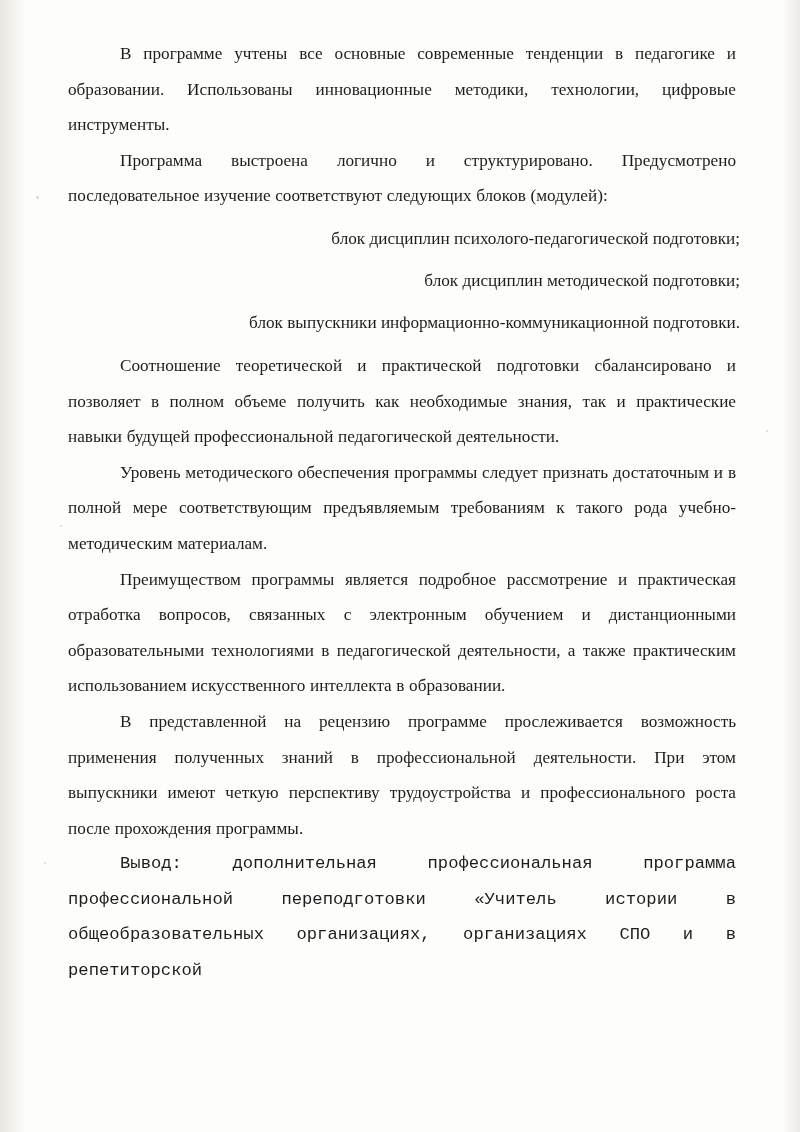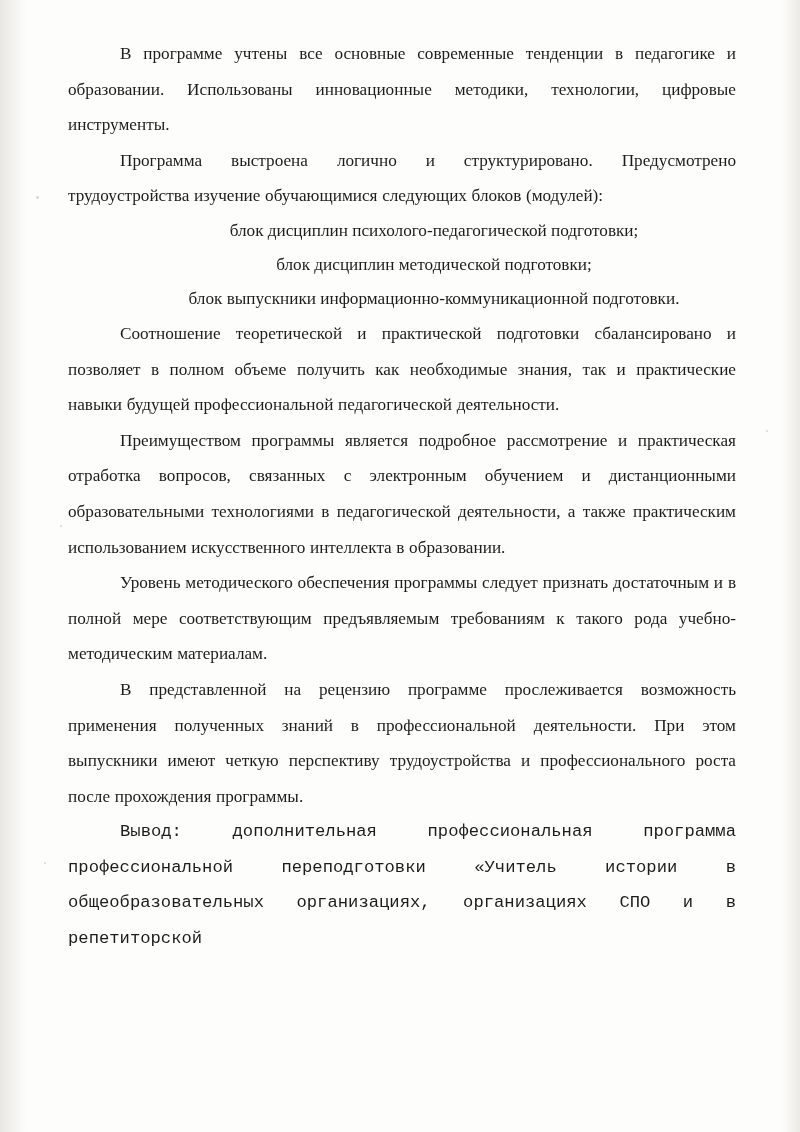--- a/index.html
+++ b/index.html
@@ -47,24 +47,24 @@
     margin: 0 12px 0.0em 0;
     font-size: 17.2px;
     line-height: 35.6px;
     text-align: justify;
     text-indent: 52px;
     text-justify: inter-word;
     hyphens: none;
     word-spacing: 0.02em;
   }
   p.list-line {
-    margin: 0;
+    margin: 8px;
     font-size: 17.2px;
     line-height: 34px;
-    text-align: center;
+    text-align: right;
     text-indent: 0;
     padding-left: 52px;
   }
   .para:last-child {
     margin-bottom: 0;
     font-family: Liberation Mono, monospace;
   }
   
   .speck {
     position: absolute;
@@ -80,34 +80,34 @@
 
   <div class="speck" style="left:36px; top:196px; width:3px; height:3px;"></div>
   <div class="speck" style="left:60px; top:525px; width:2px; height:2px;"></div>
   <div class="speck" style="left:44px; top:862px; width:2px; height:2px;"></div>
   <div class="speck" style="left:766px; top:430px; width:2px; height:2px;"></div>
 
   <div class="content">
 
     <p class="para">В программе учтены все основные современные тенденции в педагогике и образовании. Использованы инновационные методики, технологии, цифровые инструменты.</p>
 
-    <p class="para">Программа выстроена логично и структурировано. Предусмотрено трудоустройства изучение обучающимися следующих блоков (модулей):</p>
+    <p class="para">Программа выстроена логично и структурировано. Предусмотрено последовательное изучение соответствуют следующих блоков (модулей):</p>
 
     <p class="list-line">блок дисциплин психолого-педагогической подготовки;</p>
 
 
     <p class="list-line">блок дисциплин методической подготовки;</p>
 
     <p class="list-line">блок выпускники информационно-коммуникационной подготовки.</p>
 
     <p class="para">Соотношение теоретической и практической подготовки сбалансировано и позволяет в полном объеме получить как необходимые знания, так и практические навыки будущей профессиональной педагогической деятельности.</p>
 
+    <p class="para">Уровень методического обеспечения программы следует признать достаточным и в полной мере соответствующим предъявляемым требованиям к такого рода учебно-методическим материалам.</p>
+
     <p class="para">Преимуществом программы является подробное рассмотрение и практическая отработка вопросов, связанных с электронным обучением и дистанционными образовательными технологиями в педагогической деятельности, а также практическим использованием искусственного интеллекта в образовании.</p>
-
-    <p class="para">Уровень методического обеспечения программы следует признать достаточным и в полной мере соответствующим предъявляемым требованиям к такого рода учебно-методическим материалам.</p>
 
 
     <p class="para">В представленной на рецензию программе прослеживается возможность применения полученных знаний в профессиональной деятельности. При этом выпускники имеют четкую перспективу трудоустройства и профессионального роста после прохождения программы.</p>
 
     <p class="para">Вывод: дополнительная профессиональная программа профессиональной переподготовки «Учитель истории в общеобразовательных организациях, организациях СПО и в репетиторской</p>
 
   </div>
 </div>
 
 </body></html>

